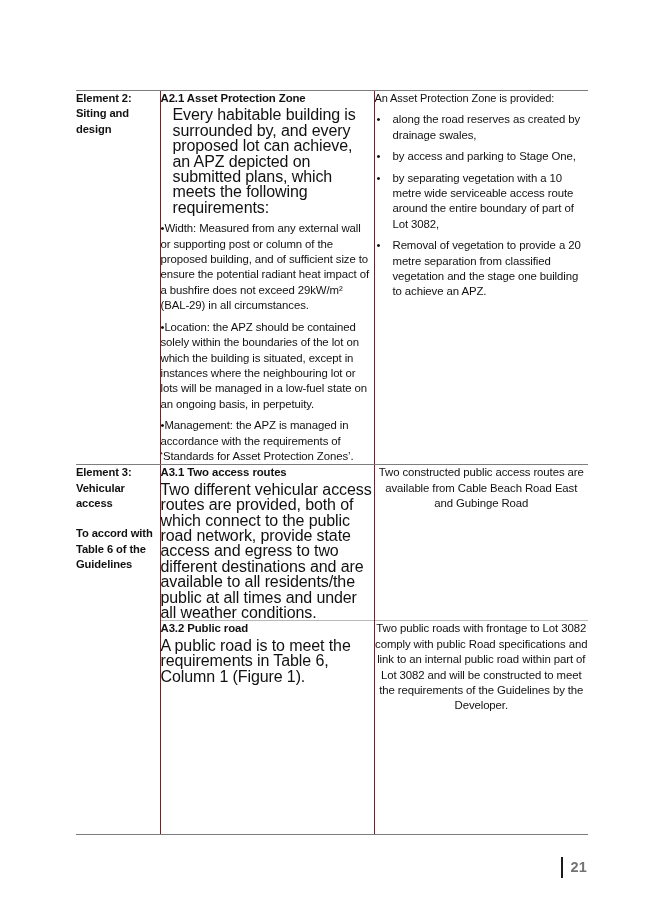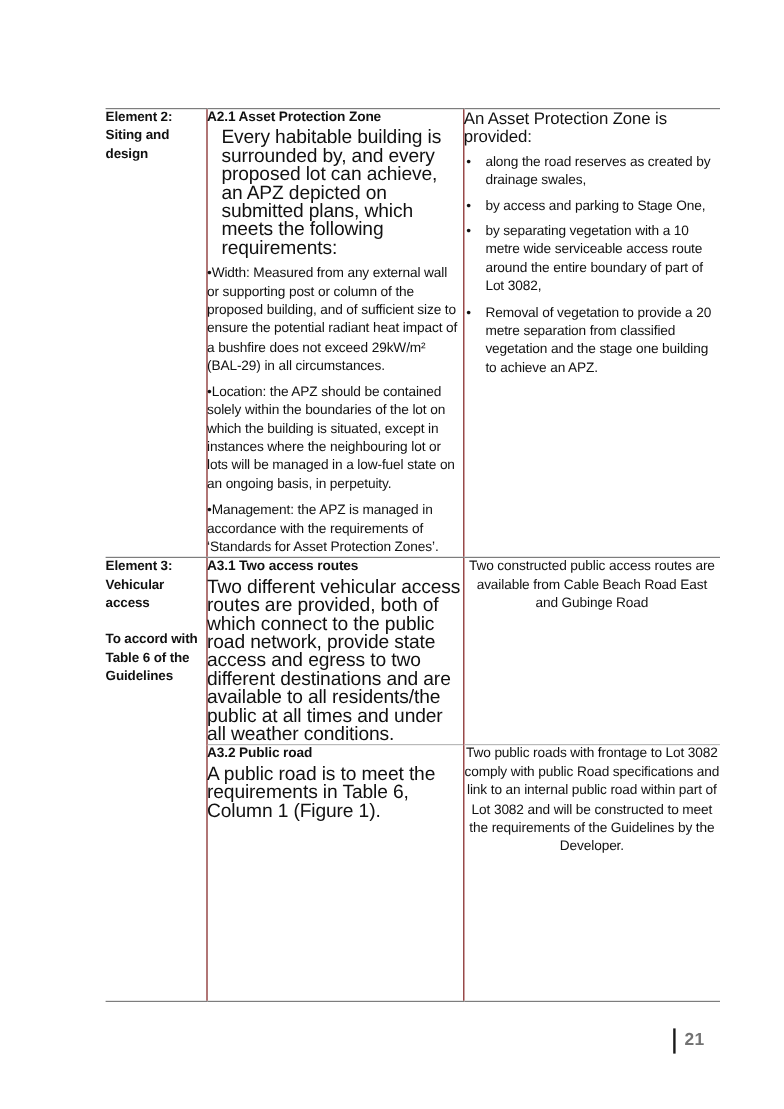--- a/index.html
+++ b/index.html
@@ -20,21 +20,21 @@
     position: absolute;
     left: 0; top: 0;
     width: 653px;
     height: 924px;
     background: #ffffff;
   }
 
   
   .req-table {
     position: absolute;
-    left: 88px;
+    left: 76px;
     top: 90px;
     width: 512px;
     border-collapse: collapse;
     table-layout: fixed;
   }
   .req-table td {
     vertical-align: top;
     padding: 0;
     background: #ffffff;
   }
@@ -89,21 +89,21 @@
     padding-left: 12px;
   }
   .bullet-para {
     font-size: 11.4px;
     line-height: 15.4px;
     margin: 6px 0 0 0;
     letter-spacing: -0.1px;
   }
 
   .resp-intro {
-    font-size: 14px;
+    font-size: 11px;
     line-height: 15.4px;
     margin: 0;
     letter-spacing: -0.1px;
   }
   ul.resp-list {
     list-style: none;
     margin: 6px 0 0 0;
     padding: 0;
   }
   ul.resp-list li {

